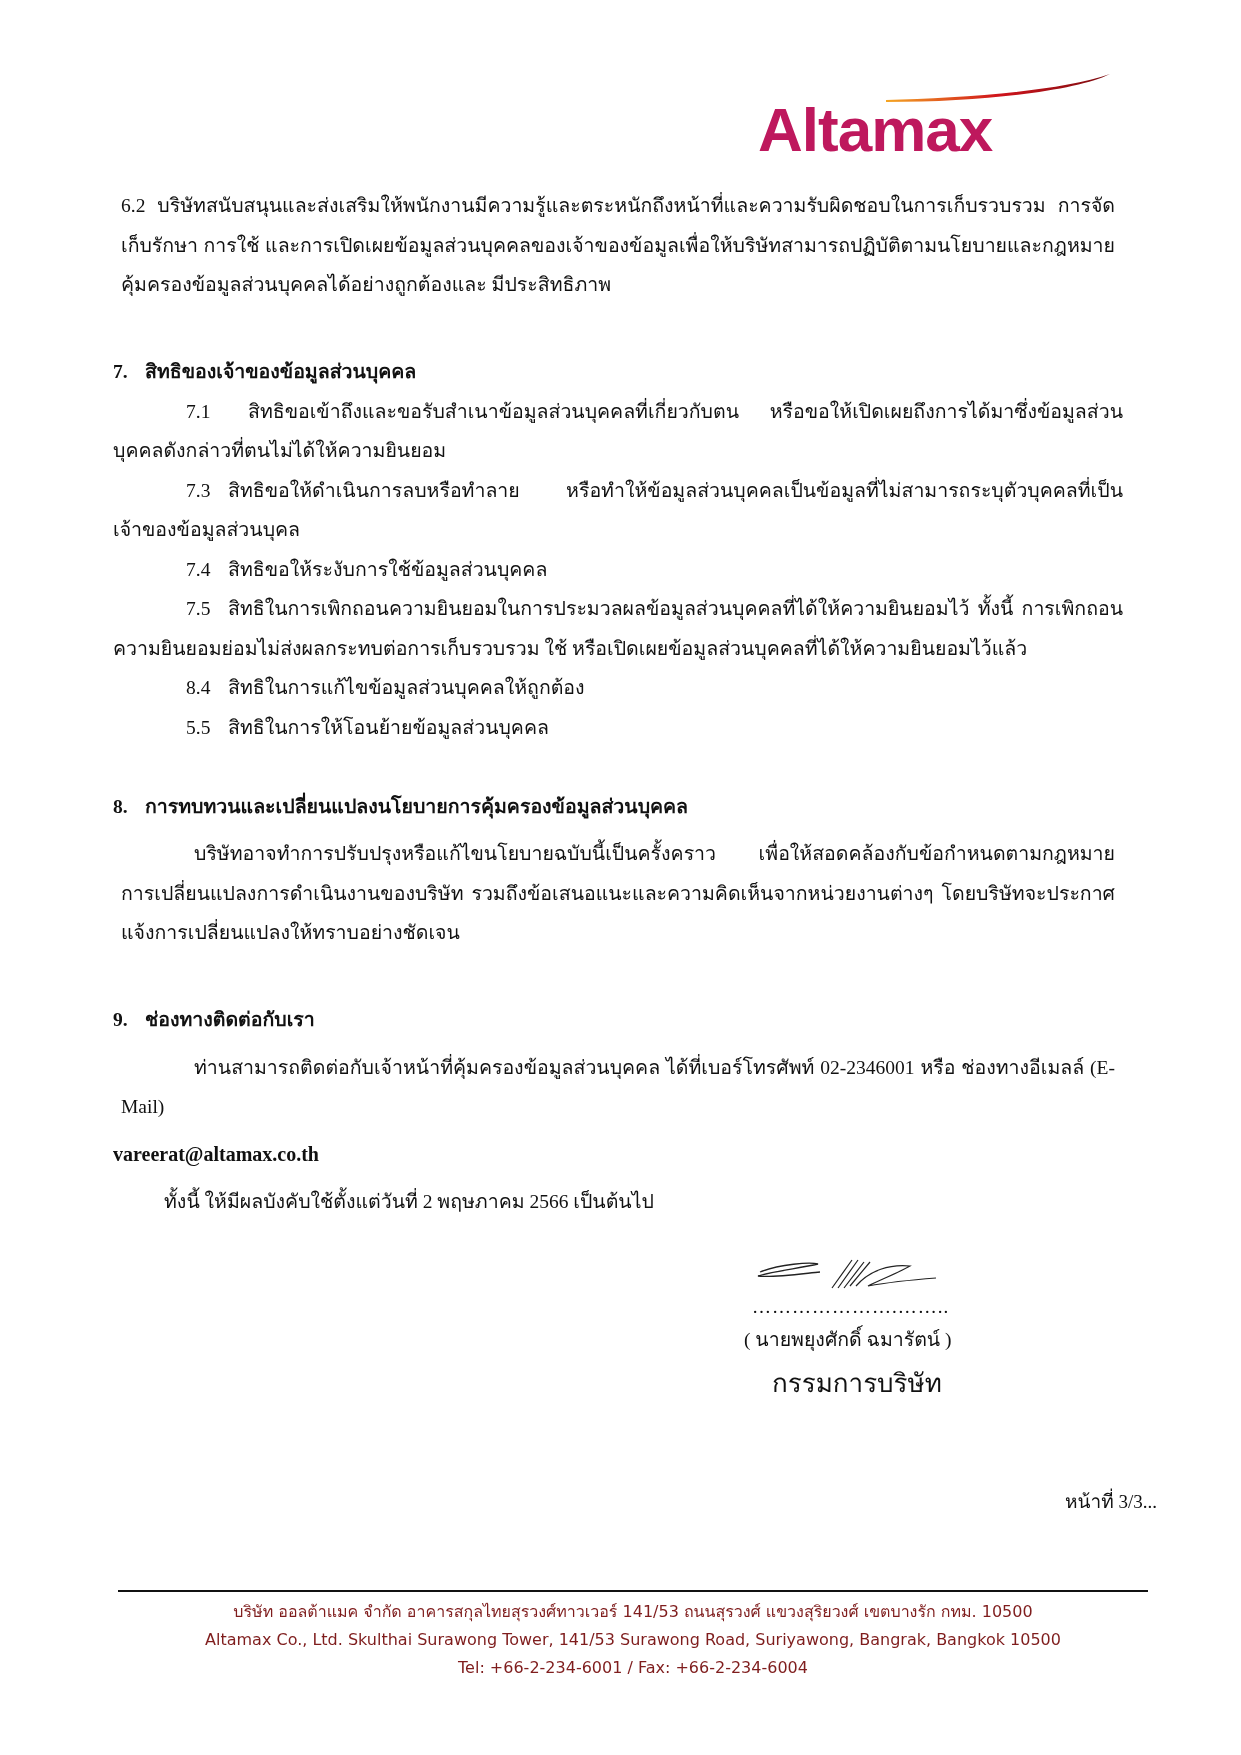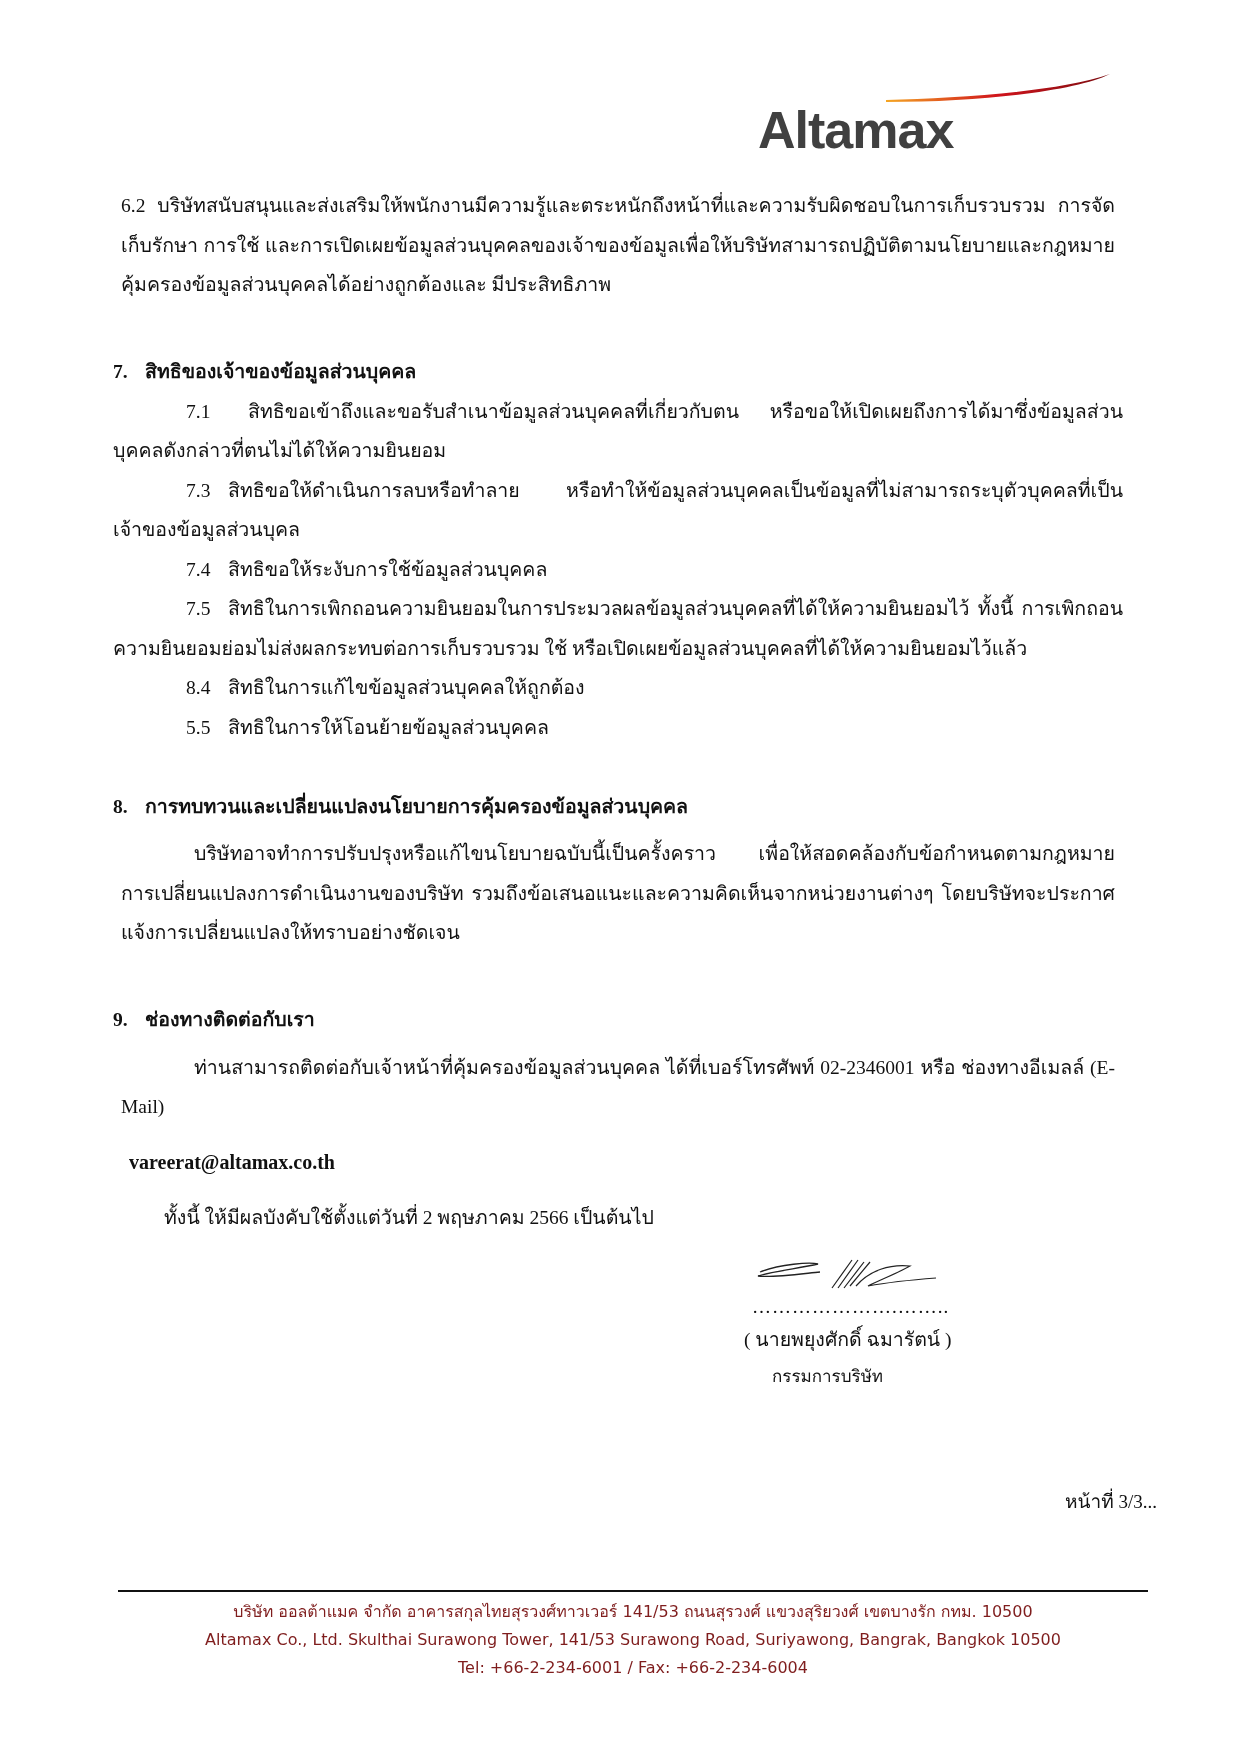--- a/index.html
+++ b/index.html
@@ -8,41 +8,41 @@
       font-family: "Liberation Serif", "DejaVu Serif", serif;
       color: #111111;
     }
     .logo {
       position: absolute; left: 758px; top: 74px; width: 360px; height: 96px;
     }
     .logo svg { position: absolute; left: 0; top: 0; width: 360px; height: 30px; }
     .logo-text {
       position: absolute; left: 0; top: 16px;
       font-family: "Liberation Sans", "DejaVu Sans", sans-serif;
-      font-weight: bold; font-size: 52px; letter-spacing: -1px; line-height: 80px; color: #404040;
+      font-weight: bold; font-size: 62px; letter-spacing: -1px; line-height: 80px; color: #be185d;
     }
     .content {
       position: absolute; left: 113px; top: 178px; width: 1010px;
       font-size: 19.5px; line-height: 39.5px;
     }
     .para { margin: 8px; text-align: justify; text-align-last: left; }
     .indent { text-indent: 73px; }
     .heading { font-weight: bold; margin: 0; }
     .heading .num { display: inline-block; width: 32px; }
     .gap { height: 39.5px; }
     .item { margin: 0; text-indent: 73px; text-align: justify; text-align-last: left; }
     .item .num { display: inline-block; width: 42px; text-indent: 0; }
     .item.wide .num { width: 62px; }
-    .email { font-weight: bold; font-size: 20px; margin: 16px; }
+    .email { font-weight: bold; font-size: 20px; margin: 0; }
     .signature {
       position: absolute; left: 740px; top: 1250px; width: 260px; height: 50px;
     }
     .sig-dots { position: absolute; left: 752px; top: 1296px; font-size: 19px; letter-spacing: 1px; }
     .sig-name { position: absolute; left: 744px; top: 1324px; font-size: 19.5px; }
-    .sig-title { position: absolute; left: 772px; top: 1362px; font-size: 17px; text-align: center; }
+    .sig-title { position: absolute; left: 772px; top: 1362px; font-size: 26px; text-align: center; }
     .page-no { position: absolute; left: 1034px; top: 1486px; font-size: 19px; margin-left: 31px; }
     .footer-rule {
       position: absolute; left: 118px; top: 1590px; width: 1030px; height: 0;
       border-top: 2px solid #111;
     }
     .footer {
       position: absolute; left: 118px; top: 1598px; width: 1030px; text-align: center;
       font-family: "DejaVu Sans", "Liberation Sans", sans-serif; font-size: 16px; line-height: 28px; color: #7f1d1d;
     }
     .footer div { margin: 0; }

